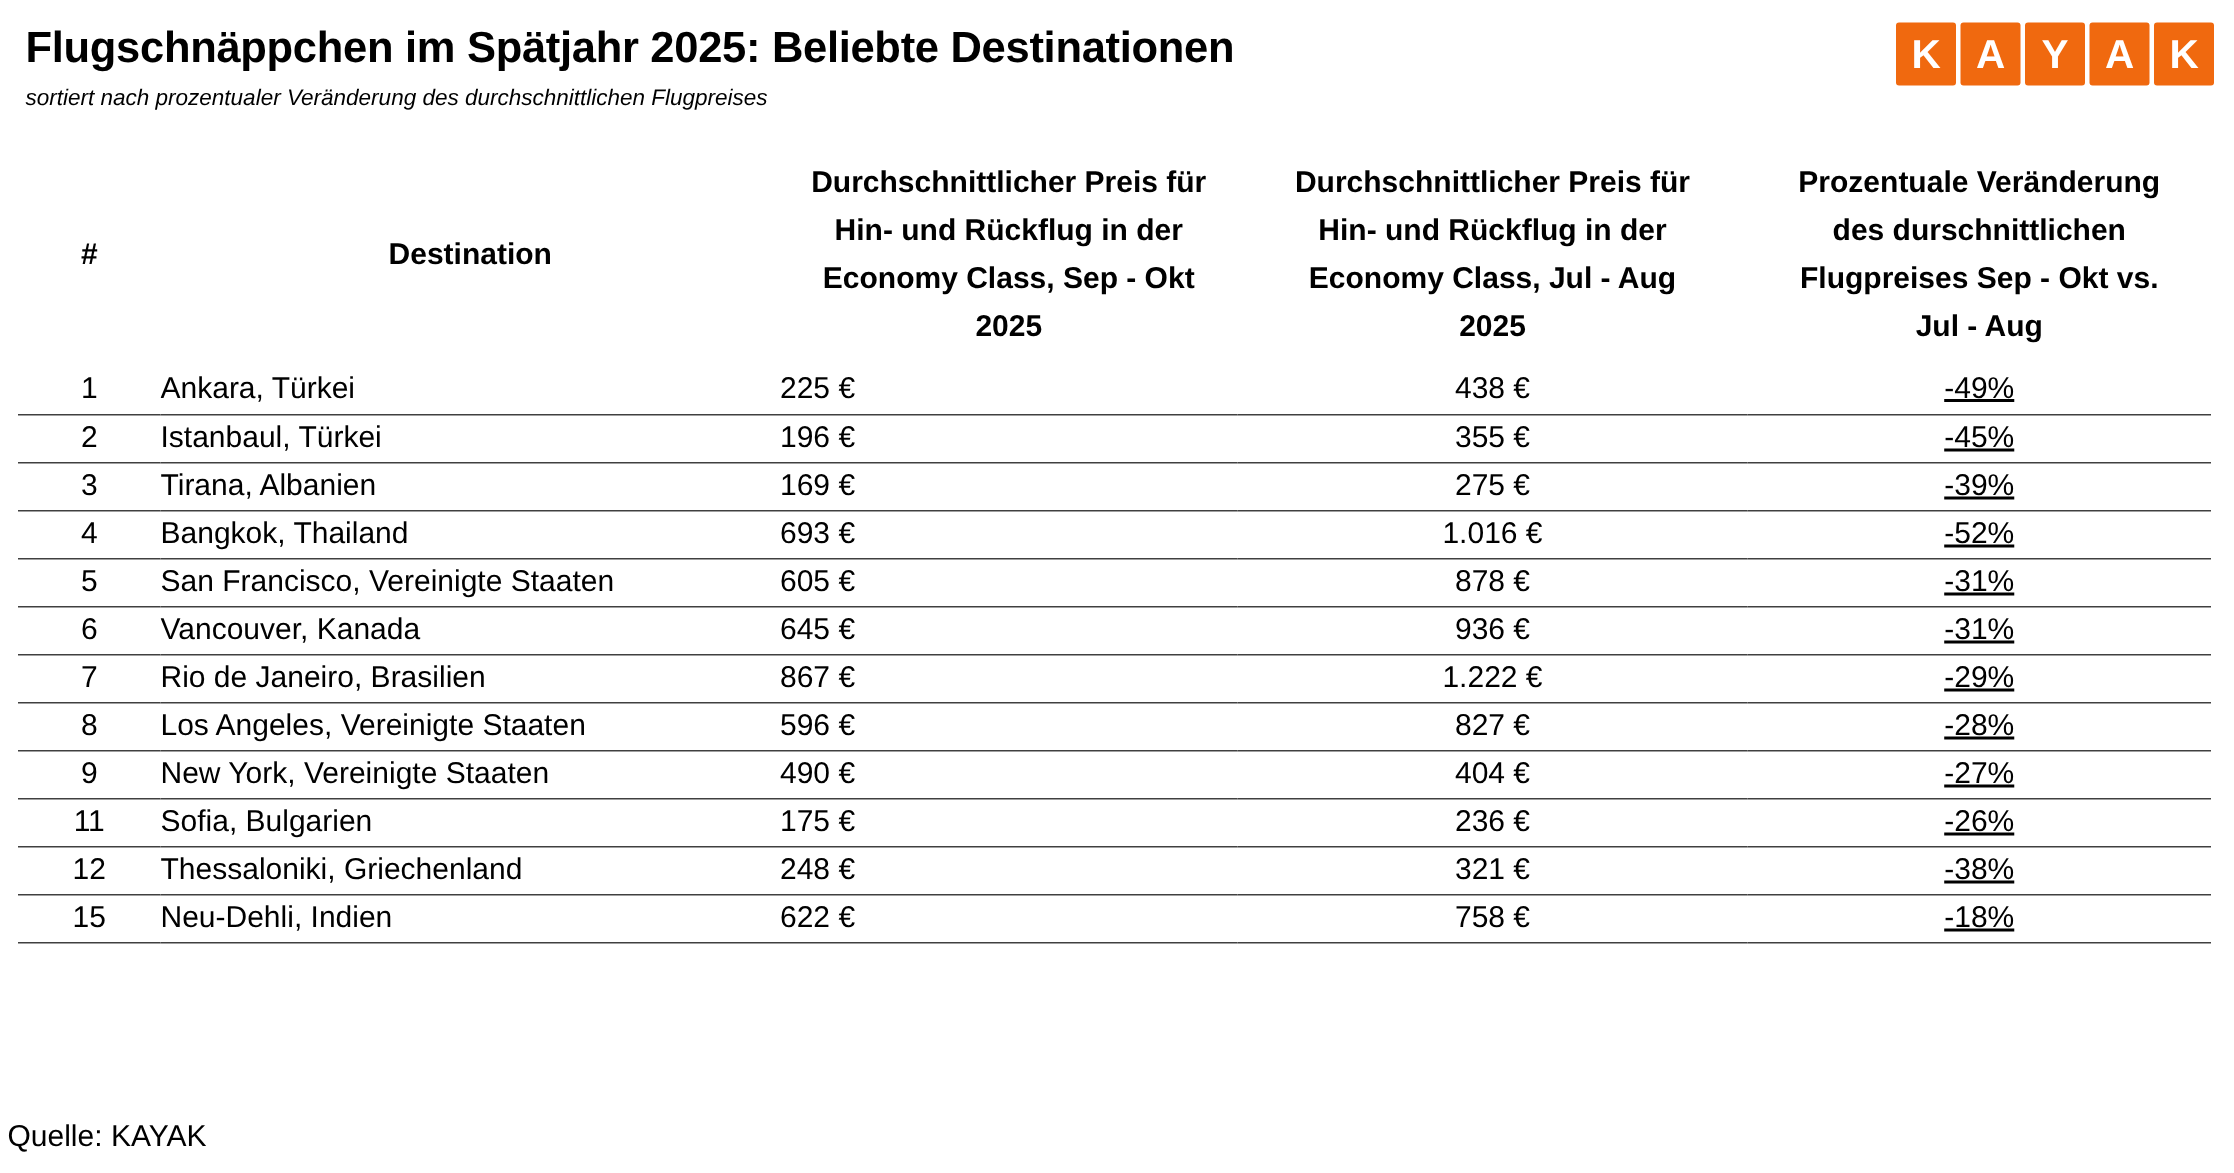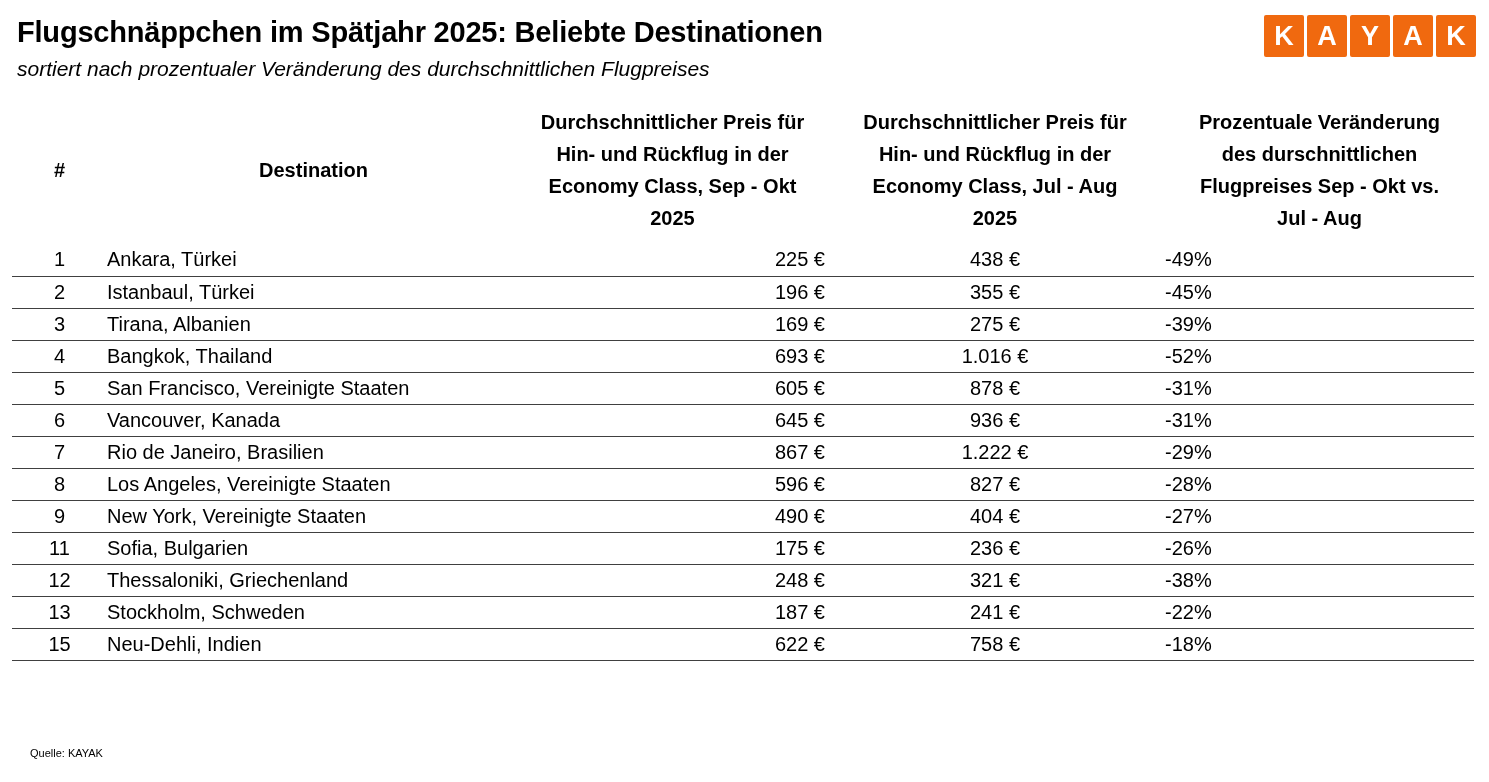--- a/index.html
+++ b/index.html
@@ -6,21 +6,21 @@
   html,body { width:1489px; height:782px; background:#ffffff; }
   body { font-family:"Liberation Sans", sans-serif; color:#000; }
   .page { position:relative; width:1489px; height:782px; overflow:hidden; background:#fff; }
 
   .title {
     position:absolute; left:17px; top:16px;
     font-size:29px; font-weight:bold; letter-spacing:-0.2px; white-space:nowrap;
   }
   .subtitle {
     position:absolute; left:17px; top:57px;
-    font-size:21px; font-style:italic; white-space:nowrap;
+    font-size:15px; font-style:italic; white-space:nowrap;
   }
 
   .logo { position:absolute; top:15px; right:13px; display:flex; gap:3px; }
   .logo-sq {
     width:40px; height:42px; border-radius:2px;
     display:flex; align-items:center; justify-content:center;
     color:#fff; font-weight:bold; font-size:27px; line-height:1;
   }
 
   table.dest {
@@ -32,27 +32,27 @@
     text-align:center; vertical-align:middle;
     white-space:pre-line; padding:0 0 10px 0; border:none;
   }
   table.dest td {
     font-size:20px; height:32px; line-height:31px;
     border-bottom:1px solid #404040; padding:0;
     white-space:nowrap; overflow:hidden;
   }
   td.c-rank { text-align:center; }
   td.c-dest { text-align:left; padding-left:8px; }
-  td.c-p1   { text-align:right; padding-right:112px; }
+  td.c-p1   { padding-right:112px; }
   td.c-p2   { text-align:center; padding-right:130px; }
-  td.c-chg  { text-align:left; padding-right:122px; }
+  td.c-chg  { text-align:center; padding-right:122px;text-decoration:underline; }
 
   .source {
-    position:absolute; left:30px; top:747px;
-    font-size:11px;
+    position:absolute; left:5px; top:747px;
+    font-size:20px;
   }
 </style>
 </head>
 <body>
 
 <div class="page">
 
   <div class="title">Flugschnäppchen im Spätjahr 2025: Beliebte Destinationen</div>
   <div class="subtitle">sortiert nach prozentualer Veränderung des durchschnittlichen Flugpreises</div>
 
@@ -162,27 +162,20 @@
         <td class="c-chg">-26%</td>
       </tr>
       <tr>
         <td class="c-rank">12</td>
         <td class="c-dest">Thessaloniki, Griechenland</td>
         <td class="c-p1">248 €</td>
         <td class="c-p2">321 €</td>
         <td class="c-chg">-38%</td>
       </tr>
       <tr>
-        <td class="c-rank">13</td>
-        <td class="c-dest">Stockholm, Schweden</td>
-        <td class="c-p1">187 €</td>
-        <td class="c-p2">241 €</td>
-        <td class="c-chg">-22%</td>
-      </tr>
-      <tr>
         <td class="c-rank">15</td>
         <td class="c-dest">Neu-Dehli, Indien</td>
         <td class="c-p1">622 €</td>
         <td class="c-p2">758 €</td>
         <td class="c-chg">-18%</td>
       </tr>
     </tbody>
   </table>
 
   <div class="source">Quelle: KAYAK</div>

